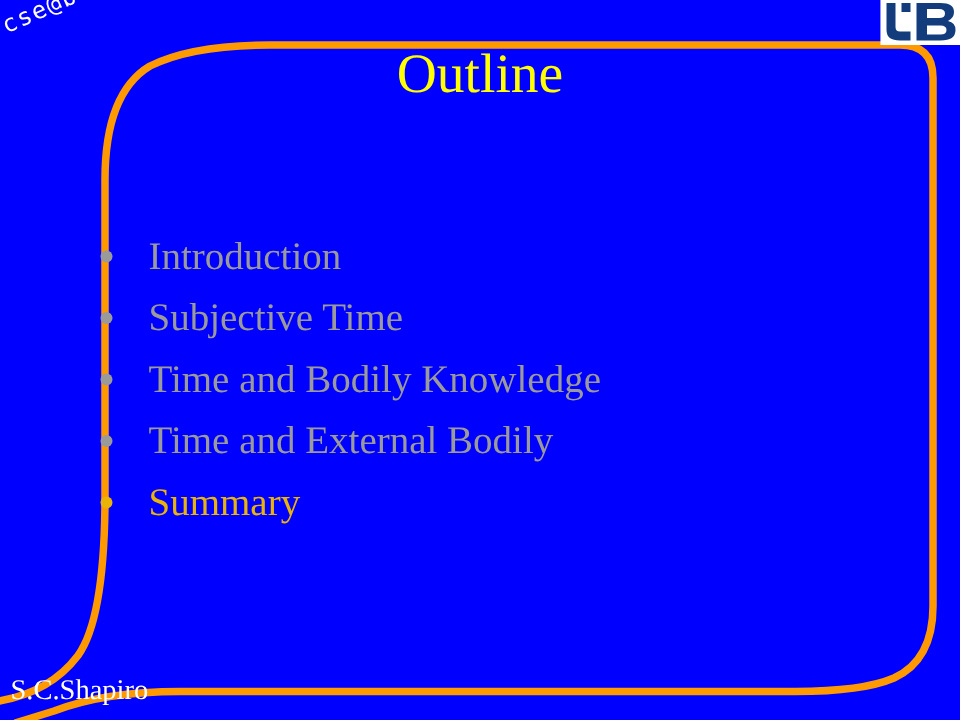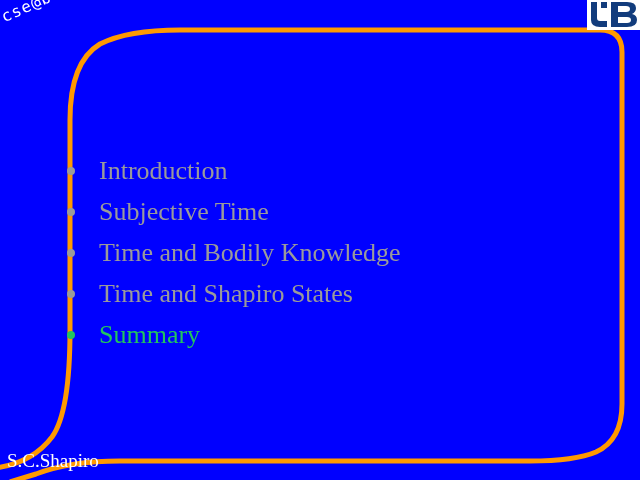--- a/index.html
+++ b/index.html
@@ -87,21 +87,21 @@
     position: absolute;
     left: 3px;
     top: 50%;
     margin-top: -4px;
     width: 8px;
     height: 8px;
     border-radius: 50%;
     background: currentColor;
   }
   .state-dim      { color: #9a9a9a; }
-  .state-current  { color: #22c55e; }
+  .state-current  { color: #eab308; }
 
   
   #footer-author {
     position: absolute;
     left: 7px;
     bottom: 8px;
     color: #ffffff;
     font-size: 19px;
     font-family: "Liberation Serif", "DejaVu Serif", serif;
     white-space: nowrap;
@@ -126,37 +126,38 @@
       <path d="M4 2 L4 20 Q4 27 13 27 L20 27 L20 21 L13 21 Q10 21 10 18 L10 2 Z" fill="#123c7c"></path>
       <path d="M20 2 L20 8 L14 8 L14 2 Z" fill="#123c7c"></path>
       <path d="M24 2 L24 27 L40 27 Q50 27 50 20 Q50 15 45 14 Q49 12 49 8
                Q49 2 40 2 Z M31 6 L39 6 Q43 6 43 9 Q43 12 39 12 L31 12 Z
                M31 17 L40 17 Q44 17 44 20 Q44 23 40 23 L31 23 Z" fill="#123c7c"></path>
     </svg>
   </div>
 
   <div id="cse-buffalo">cse@buffalo</div>
 
+  <div id="slide-title">Outline</div>
 
   <ul id="bullet-list">
     <li class="state-dim">
       <span class="dot"></span>
       <span>Introduction</span>
     </li>
     <li class="state-dim">
       <span class="dot"></span>
       <span>Subjective Time</span>
     </li>
     <li class="state-dim">
       <span class="dot"></span>
       <span>Time and Bodily Knowledge</span>
     </li>
     <li class="state-dim">
       <span class="dot"></span>
-      <span>Time and Shapiro States</span>
+      <span>Time and External Bodily</span>
     </li>
     <li class="state-current">
       <span class="dot"></span>
       <span>Summary</span>
     </li>
   </ul>
 
   <div id="footer-author">S.C.Shapiro</div>
 
 </div>

